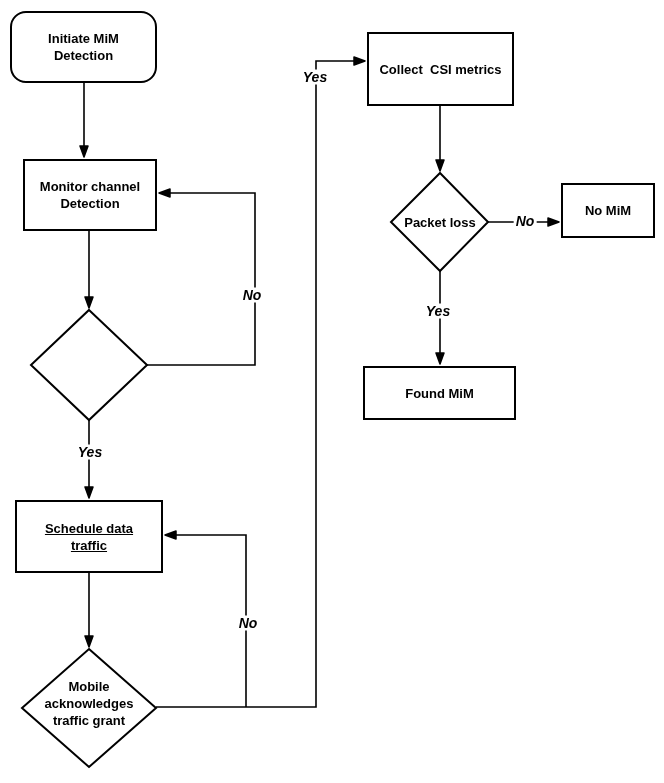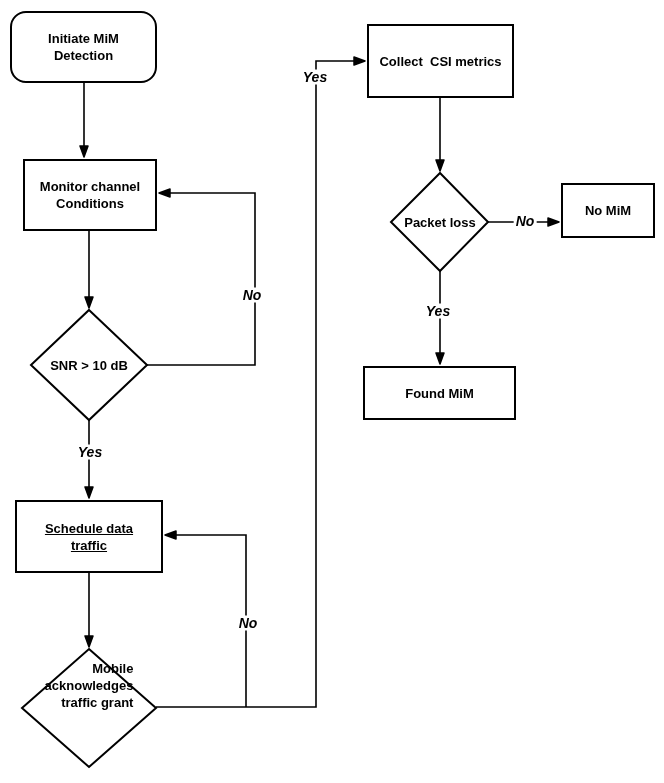--- a/index.html
+++ b/index.html
@@ -38,21 +38,21 @@
     white-space: pre-wrap;
   }
   .node.rounded {
     border-radius: 16px;
   }
   .diamond-label {
     position: absolute;
     display: flex;
     align-items: center;
     justify-content: center;
-    text-align: right;
+    text-align: center;
     font-size: 13px;
     font-weight: bold;
     line-height: 17px;
     white-space: pre-wrap;
     background: transparent;
     pointer-events: none;
   }
   .edge-label {
     position: absolute;
     transform: translate(-50%, -50%);
@@ -99,34 +99,33 @@
 
     <polygon points="89,310 147,365 89,420 31,365" fill="#ffffff" stroke="#000000" stroke-width="2"></polygon>
     <polygon points="89,649 156,708 89,767 22,708" fill="#ffffff" stroke="#000000" stroke-width="2"></polygon>
     <polygon points="440,173 488,222 440,271 391,222" fill="#ffffff" stroke="#000000" stroke-width="2"></polygon>
   </svg>
 
   <div class="node rounded" style="left:10px; top:11px; width:147px; height:72px;">Initiate MiM
 Detection</div>
 
   <div class="node" style="left:23px; top:159px; width:134px; height:72px;">Monitor channel
-Conditions</div>
+Detection</div>
 
   <div class="node" style="left:15px; top:500px; width:148px; height:73px;text-decoration:underline;">Schedule data
 traffic</div>
 
-  <div class="node" style="left:367px; top:24px; width:147px; height:74px;">Collect  CSI metrics</div>
+  <div class="node" style="left:367px; top:32px; width:147px; height:74px;">Collect  CSI metrics</div>
 
   <div class="node" style="left:561px; top:183px; width:94px; height:55px;">No MiM</div>
 
   <div class="node" style="left:363px; top:366px; width:153px; height:54px;">Found MiM</div>
 
-  <div class="diamond-label" style="left:24px; top:352px; width:130px; height:26px;">SNR &gt; 10 dB</div>
 
-  <div class="diamond-label" style="left:14px; top:659px; width:150px; height:52px;">Mobile
+  <div class="diamond-label" style="left:14px; top:677px; width:150px; height:52px;">Mobile
 acknowledges
 traffic grant</div>
 
   <div class="diamond-label" style="left:385px; top:209px; width:110px; height:26px;">Packet loss</div>
 
   <div class="edge-label" style="left:252px; top:295px;">No</div>
 
   <div class="edge-label" style="left:90px; top:452px;">Yes</div>
 
   <div class="edge-label" style="left:248px; top:623px;">No</div>

